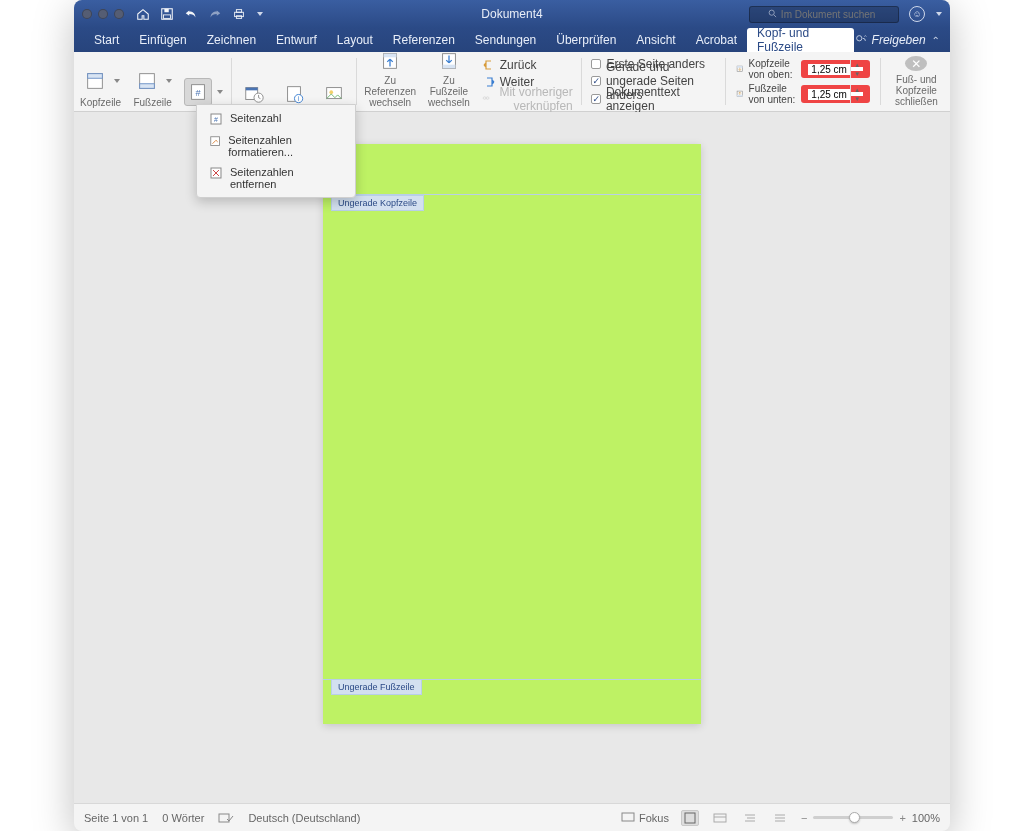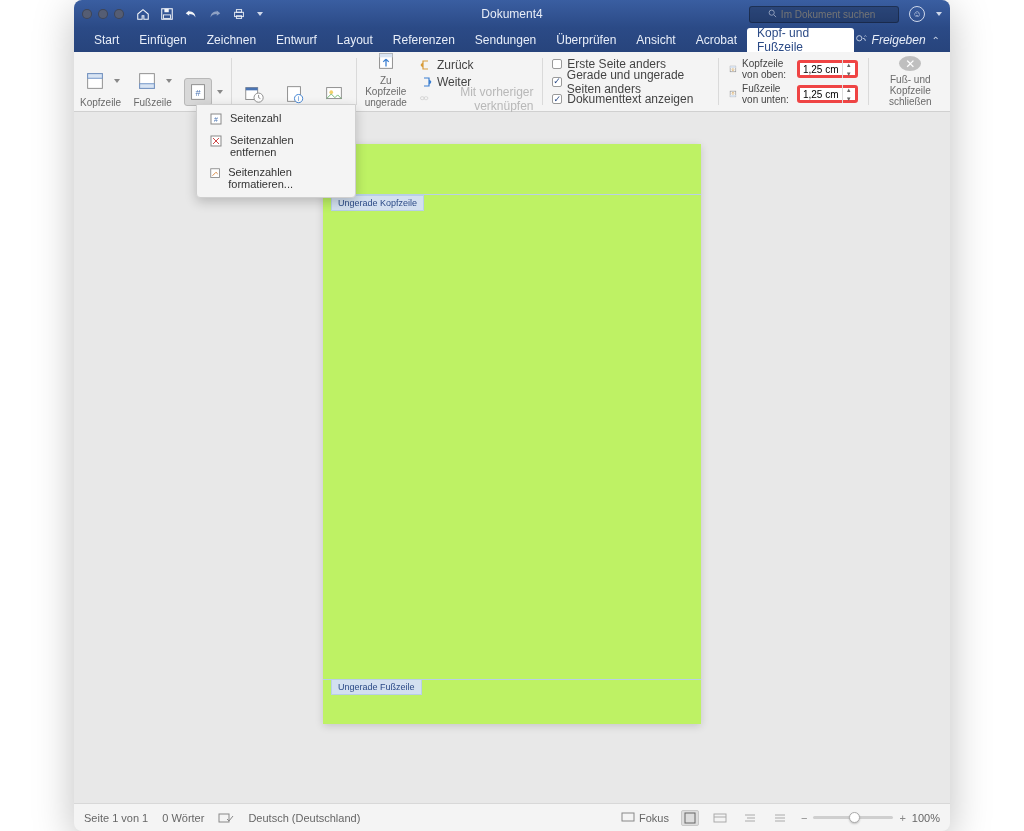--- a/index.html
+++ b/index.html
@@ -43,21 +43,21 @@
   .navrow .nic { width:14px; height:14px; display:flex;align-items:center;justify-content:center; }
 
   .opts { display:flex; flex-direction:column; gap:2px; padding:4px 8px; font-size:12px; color:#444; justify-content:center; }
   .optrow { display:flex; align-items:center; gap:5px; height:16px; }
   .cb { width:10px;height:10px;border:1px solid #9a9a9a;border-radius:2px;background:#fff;display:flex;align-items:center;justify-content:center; }
   .cb.ch::after { content:"✓"; font-size:9px; color:#2b4a86; line-height:1; }
 
   .measure { display:flex; flex-direction:column; gap:3px; padding:6px 8px; font-size:10px; color:#444; justify-content:center; }
   .mrow { display:flex; align-items:center; gap:5px; }
   .mrow .mic { width:14px;height:14px;display:flex;align-items:center;justify-content:center; }
-  .spin { display:flex; align-items:center; border:3px solid #ef4444; border-radius:3px; background:#fff; height:18px; }
+  .spin { display:flex; align-items:center; border:7px solid #ef4444; border-radius:3px; background:#fff; height:18px; }
   .spin input { width:42px; border:none; outline:none; font-size:10px; text-align:center; }
   .spinbtns { display:flex; flex-direction:column; border-left:1px solid #dcdcdc; }
   .spinbtns div { width:12px; height:9px; display:flex;align-items:center;justify-content:center; font-size:6px; color:#666; }
 
   .closegrp { display:flex; flex-direction:column; align-items:center; justify-content:center; padding:4px 10px; gap:3px; }
   .closecirc { width:22px;height:22px;border-radius:50%;background:#bfbfbf;display:flex;align-items:center;justify-content:center;color:#fff;font-size:12px; }
 
   
   .dropdown { position:absolute; top:52px; left:122px; width:160px; background:#f4f4f4; border:1px solid #cfcfcf; box-shadow:0 4px 12px rgba(0,0,0,0.2); border-radius:0 0 4px 4px; padding:3px 0; z-index:10; font-size:11px; }
   .dditem { display:flex; align-items:flex-start; gap:7px; padding:4px 12px; color:#333; }
@@ -245,23 +245,33 @@
     <div class="vsep"></div>
 
     <div class="rgrp">
       <div class="bigico">
           <svg viewBox="0 0 24 24">
             <rect x="5" y="4" width="14" height="16" fill="#fff" stroke="#888"></rect>
             <rect x="5" y="4" width="14" height="4" fill="#d8e4f3"></rect>
             <path d="M12 18v-8m0 0l-3 3m3-3l3 3" fill="none" stroke="#3b7fd1" stroke-width="1.4"></path>
           </svg>
         </div>
-      <div class="glabel" style="max-width:52px">Zu Kopfzeile ungerade</div>
-    </div>
-
+      <div class="glabel" style="max-width:52px">Zu Referenzen wechseln</div>
+    </div>
+
+    <div class="rgrp">
+      <div class="bigico">
+          <svg viewBox="0 0 24 24">
+            <rect x="5" y="4" width="14" height="16" fill="#fff" stroke="#888"></rect>
+            <rect x="5" y="16" width="14" height="4" fill="#d8e4f3"></rect>
+            <path d="M12 6v8m0 0l-3-3m3 3l3-3" fill="none" stroke="#3b7fd1" stroke-width="1.4"></path>
+          </svg>
+        </div>
+      <div class="glabel" style="max-width:52px">Zu Fußzeile wechseln</div>
+    </div>
 
     <div class="navstack">
       <div class="navrow">
         <span class="nic">
             <svg viewBox="0 0 14 14">
               <path d="M9 3H4v8h5M4 7l-2 0m0 0l2-2m-2 2l2 2" fill="none" stroke="#d79b3a" stroke-width="1.2"></path>
             </svg>
           </span>
         <span>Zurück</span>
       </div>
@@ -354,34 +364,34 @@
               <rect x="2" y="2" width="10" height="10" fill="#fff" stroke="#888"></rect>
               <text x="7" y="10" font-size="7" text-anchor="middle" fill="#4a74b3">#</text>
             </svg>
           </span>
         <span>Seitenzahl</span>
       </div>
       <div class="dditem">
         <span class="ddico">
             <svg viewBox="0 0 14 14">
               <rect x="2" y="2" width="10" height="10" fill="#fff" stroke="#888"></rect>
+              <path d="M4 10l4-4 2 2" stroke="#d47c2e" fill="none"></path>
+            </svg>
+          </span>
+        <span>Seitenzahlen formatieren...</span>
+      </div>
+      <div class="dditem">
+        <span class="ddico">
+            <svg viewBox="0 0 14 14">
+              <rect x="2" y="2" width="10" height="10" fill="#fff" stroke="#888"></rect>
               <line x1="4" y1="4" x2="10" y2="10" stroke="#c44"></line>
               <line x1="10" y1="4" x2="4" y2="10" stroke="#c44"></line>
             </svg>
           </span>
         <span>Seitenzahlen entfernen</span>
-      </div>
-      <div class="dditem">
-        <span class="ddico">
-            <svg viewBox="0 0 14 14">
-              <rect x="2" y="2" width="10" height="10" fill="#fff" stroke="#888"></rect>
-              <path d="M4 10l4-4 2 2" stroke="#d47c2e" fill="none"></path>
-            </svg>
-          </span>
-        <span>Seitenzahlen formatieren...</span>
       </div>
     </div>
   </div>
 
   <div class="docarea">
     <div class="page">
       <div class="hfline top"></div>
       <div class="hfbadge top">Ungerade Kopfzeile</div>
       <div class="hfline bot"></div>
       <div class="hfbadge" style="bottom:29px;left:8px">Ungerade Fußzeile</div>

